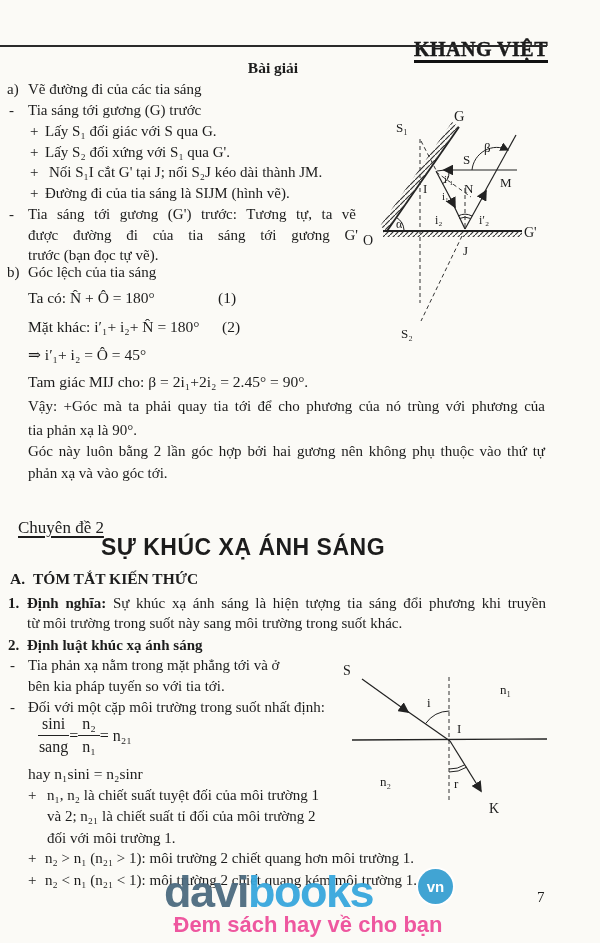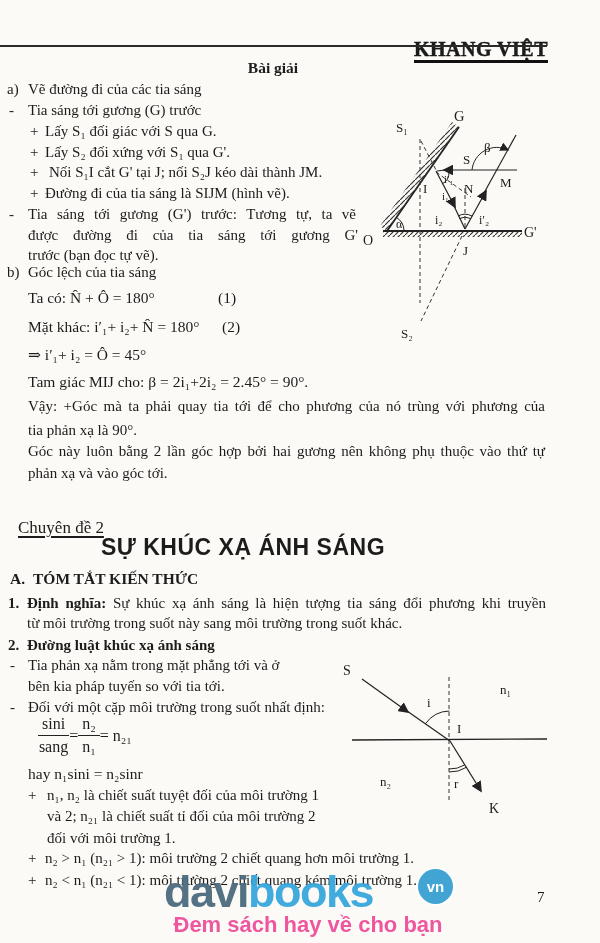--- a/index.html
+++ b/index.html
@@ -133,21 +133,21 @@
 
   <div class="abs chapter">Chuyên đề 2</div>
   <div class="abs bigtitle">SỰ KHÚC XẠ ÁNH SÁNG</div>
   <span class="abs b fs16" style="left:10px;top:569px">A.</span>
   <span class="abs b fs16" style="left:33px;top:569px">TÓM TẮT KIẾN THỨC</span>
 
   <span class="abs b" style="left:8px;top:594px">1.</span>
   <span class="abs jst" style="left:27px;top:594px;width:519px"><b>Định nghĩa:</b> <span>Sự khúc xạ ánh sáng là hiện tượng tia sáng đổi phương khi truyền</span></span>
   <span class="abs" style="left:27px;top:614px">từ môi trường trong suốt này sang môi trường trong suốt khác.</span>
   <span class="abs b" style="left:8px;top:636px">2.</span>
-  <span class="abs b" style="left:27px;top:636px">Đường luật khúc xạ ánh sáng</span>
+  <span class="abs b" style="left:27px;top:636px">Định luật khúc xạ ánh sáng</span>
   <span class="abs" style="left:10px;top:656px">-</span>
   <span class="abs" style="left:28px;top:656px">Tia phản xạ nằm trong mặt phẳng tới và ở</span>
   <span class="abs" style="left:28px;top:677px">bên kia pháp tuyến so với tia tới.</span>
   <span class="abs" style="left:10px;top:698px">-</span>
   <span class="abs" style="left:28px;top:698px">Đối với một cặp môi trường trong suốt nhất định:</span>
 
   <div class="frac-row">
     <span class="vfrac">
       <span class="num">sini</span>
       <span class="den">sang</span>

